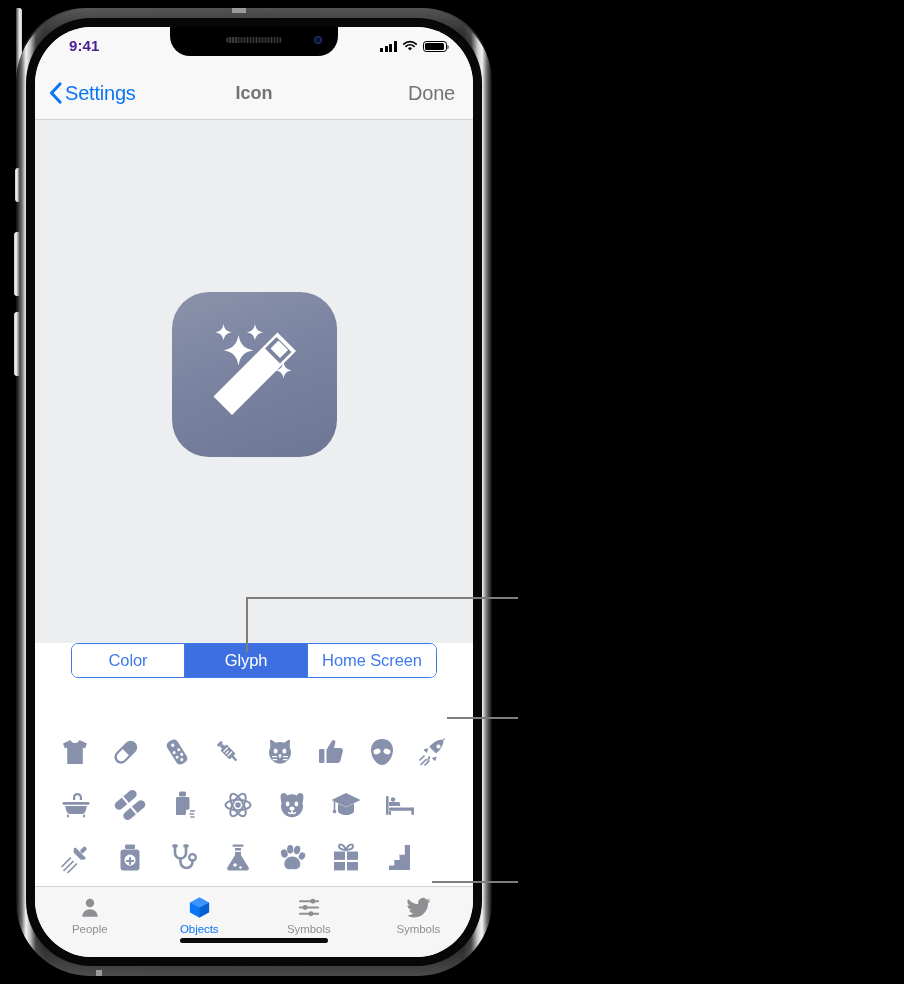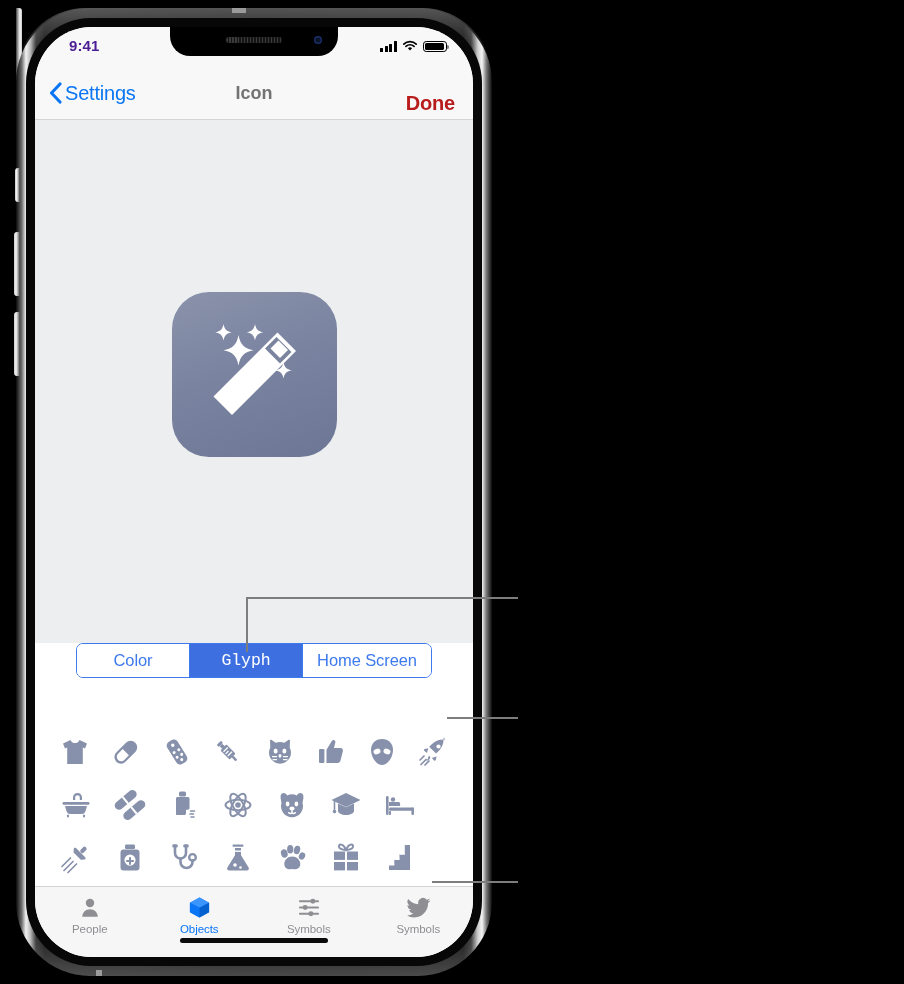--- a/index.html
+++ b/index.html
@@ -69,43 +69,43 @@
   .batt i{position:absolute;left:1.4px;top:1.4px;bottom:1.4px;width:18.6px;background:#000;border-radius:1.6px;}
 
   
   #nav-bar{position:absolute;top:40px;left:0;right:0;height:52px;z-index:25;
     background:#f8f8f8;border-bottom:1px solid #d4d4d6;padding-left:43px;}
   #back-button{position:absolute;left:14px;top:0;height:52px;display:flex;align-items:center;
     gap:3px;cursor:pointer;}
   #back-label{font-size:20px;color:#0a76f5;letter-spacing:-.2px;}
   #nav-title{position:absolute;left:0;right:0;top:0;height:52px;display:flex;
     align-items:center;justify-content:center;font-size:18px;font-weight:700;color:#737373;}
-  #done-button{position:absolute;right:18px;top:10px;height:52px;display:flex;align-items:center;
-    font-size:20px;font-weight:700;color:#b91c1c;cursor:pointer;letter-spacing:-.2px;}
+  #done-button{position:absolute;right:18px;top:0;height:52px;display:flex;align-items:center;
+    font-size:20px;font-weight:400;color:#737373;cursor:pointer;letter-spacing:-.2px;}
 
   
   #preview-area{position:absolute;top:93px;left:0;right:0;height:523px;background:#eceef0;
     display:flex;align-items:center;justify-content:center;}
   #app-icon{width:165px;height:165px;border-radius:37px;
     background:linear-gradient(160deg,#8b93ab 0%,#7a83a0 45%,#6d7694 100%);
     display:flex;align-items:center;justify-content:center;
     margin-top:-14px;}
 
   
   #segmented-wrap{position:absolute;top:616px;left:0;right:0;height:77px;background:#fff;
     border-bottom:6px solid #404040;display:flex;justify-content:center;}
   #segmented-control{display:flex;border:1.6px solid #3d7aec;border-radius:7px;overflow:hidden;
     height:33px;}
   .seg{display:flex;align-items:center;justify-content:center;height:100%;
     font-size:16.5px;color:#3d7aec;background:#fff;cursor:pointer;
     border-right:1.6px solid #3d7aec;box-sizing:border-box;letter-spacing:-.1px;}
   .seg:last-child{border-right:none;}
   .seg.sel{background:#3d6fe0;color:#fff;}
   #seg-color{width:113px;}
-  #seg-glyph{width:113px;font-family:Liberation Mono, monospace;}
+  #seg-glyph{width:123px;}
   #seg-home{width:128px;}
 
   
   #glyph-grid{position:absolute;top:693px;left:0;right:0;height:166px;background:#fff;
     padding:5px 14px 0 14px;box-sizing:border-box;}
   .glyph-row{display:flex;height:53px;align-items:center;}
   .glyph-cell{width:54px;height:53px;display:flex;align-items:center;justify-content:center;
     cursor:pointer;}
   .glyph-cell svg{display:block;}
 

